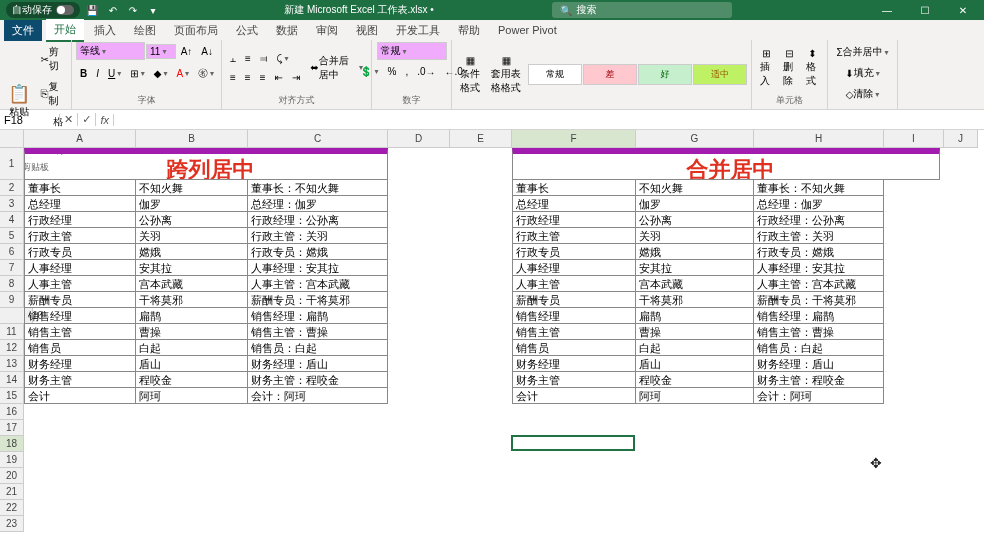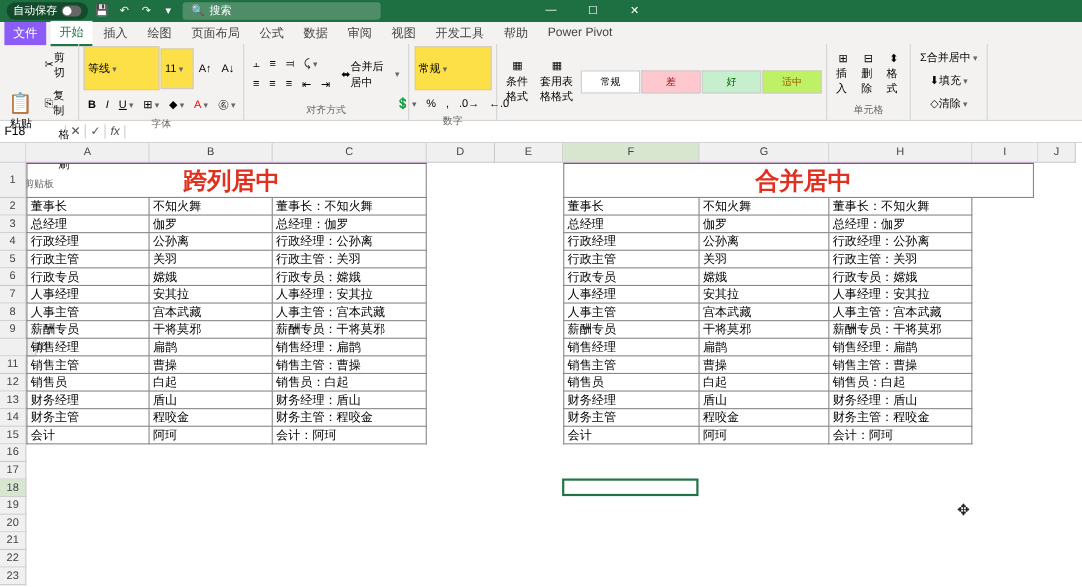--- a/index.html
+++ b/index.html
@@ -14,32 +14,32 @@
 .qa-icon { width: 14px; height: 14px; display: flex; align-items: center; justify-content: center; cursor: pointer; }
 .tb-title { flex: 1; text-align: center; }
 .searchbox { background: #4f8c68; border-radius: 3px; padding: 1px 8px; width: 180px; display: flex; align-items: center; gap: 4px; margin-right: 140px; }
 .tb-right { display: flex; gap: 8px; padding-right: 6px; }
 .win-btn { width: 30px; text-align: center; cursor: pointer; }
 
 
 .tabs { height: 20px; background: #f3f2f1; display: flex; align-items: center; padding: 0 4px; font-size: 11px; gap: 2px; }
 .tab { padding: 3px 8px; cursor: pointer; color: #444; }
 .tab.active { background: #fff; color: #217346; border-bottom: 2px solid #217346; }
-.tab.file { color: #fff; background: #8b5cf6; margin-right: 2px; }
+.tab.file { color: #fff; background: #0c4a6e; margin-right: 2px; }
 
 
 .ribbon { height: 70px; background: #f3f2f1; display: flex; border-bottom: 1px solid #d4d4d4; font-size: 10px; }
 .group { border-right: 1px solid #d4d4d4; padding: 2px 4px; display: flex; flex-direction: column; }
 .grp-body { flex: 1; display: flex; align-items: center; gap: 2px; }
 .grp-label { text-align: center; color: #666; font-size: 9px; padding-top: 1px; }
 .btn { padding: 2px 3px; cursor: pointer; border: 1px solid transparent; border-radius: 2px; display: flex; align-items: center; justify-content: center; }
 .vstack { display: flex; flex-direction: column; gap: 1px; }
 .hstack { display: flex; align-items: center; gap: 1px; }
 .dd { font-size: 8px; margin-left: 2px; color: #666; }
-.selectbox { border: 1px solid #ccc; background: #fde047; padding: 12px 3px; font-size: 10px; display: flex; align-items: center; }
+.selectbox { border: 1px solid #ccc; background: #f0abfc; padding: 1px 3px; font-size: 10px; display: flex; align-items: center; }
 .style-cell { border: 1px solid #ccc; padding: 3px 5px; font-size: 9px; width: 54px; text-align: center; }
 .sc-normal { background: #fff; }
 .sc-bad { background: #ffc7ce; color: #9c0006; }
 .sc-good { background: #c6efce; color: #006100; }
 .sc-neutral { background: #bef264; color: #9c5700; }
 .sc-calc { background: #f2f2f2; color:#fa7d00; font-style: italic; }
 .sc-check { background: #a5a5a5; color:#fff; }
 .sc-expl { color:#7f7f7f; font-style: italic;}
 .sc-warn { color:#ff0000; }
 
@@ -54,40 +54,41 @@
 .corner { position: absolute; top: 0; left: 0; width: 24px; height: 18px; background: #f0f0f0; border-right: 1px solid #ccc; border-bottom: 1px solid #ccc; }
 .colhdrs { position: absolute; top: 0; left: 24px; right: 0; height: 18px; display: flex; }
 .colhdr { background: #f0f0f0; border-right: 1px solid #ccc; border-bottom: 1px solid #ccc; text-align: center; font-size: 10px; line-height: 18px; color:#444;}
 .colhdr.sel { background:#d8e6d0;}
 .rowhdrs { position: absolute; top: 18px; left: 0; width: 24px; }
 .rowhdr { height: 16px; background: #f0f0f0; border-right: 1px solid #ccc; border-bottom: 1px solid #ccc; text-align: center; font-size: 10px; line-height: 16px; color:#444;}
 .rowhdr.sel { background:#d8e6d0;}
 .cells { position: absolute; top: 18px; left: 24px; }
 .cell { position: absolute; height: 16px; font-size: 11px; padding: 0 3px; line-height: 16px; white-space: nowrap; overflow: hidden; }
 .bordered { border: 1px solid #888; border-top: none; border-left: none; }
-.bordered.t { border-top:1px solid #a21caf;padding-left:12px;}
+.bordered.t { border-top:6px solid #a21caf;padding-left:12px;}
 .bordered.l { border-left:1px solid #888;}
 .title-red { color: #e03020; font-size: 22px; font-weight: bold; text-align:center; line-height:32px; height:32px !important;}
 .active-cell-border { position: absolute; border: 2px solid #217346; pointer-events: none; }
 .cursor-img { position:absolute; font-size:14px; color:#222;}
 </style>
 </head>
 <body>
 
 <div class="titlebar">
   <div class="tb-left">
     <div class="autosave">
       <span>自动保存</span>
         <div class="toggle"></div>
     </div>
     <div class="qa-icon">💾</div>
     <div class="qa-icon">↶</div>
     <div class="qa-icon">↷</div>
     <div class="qa-icon">▾</div>
   </div>
+  <div class="tb-title">新建 Microsoft Excel 工作表.xlsx •</div>
   <div class="searchbox">
     <span>🔍</span>
     <span>搜索</span>
   </div>
   <div class="tb-right">
     <div class="win-btn">—</div>
     <div class="win-btn">☐</div>
     <div class="win-btn">✕</div>
   </div>
 </div>

